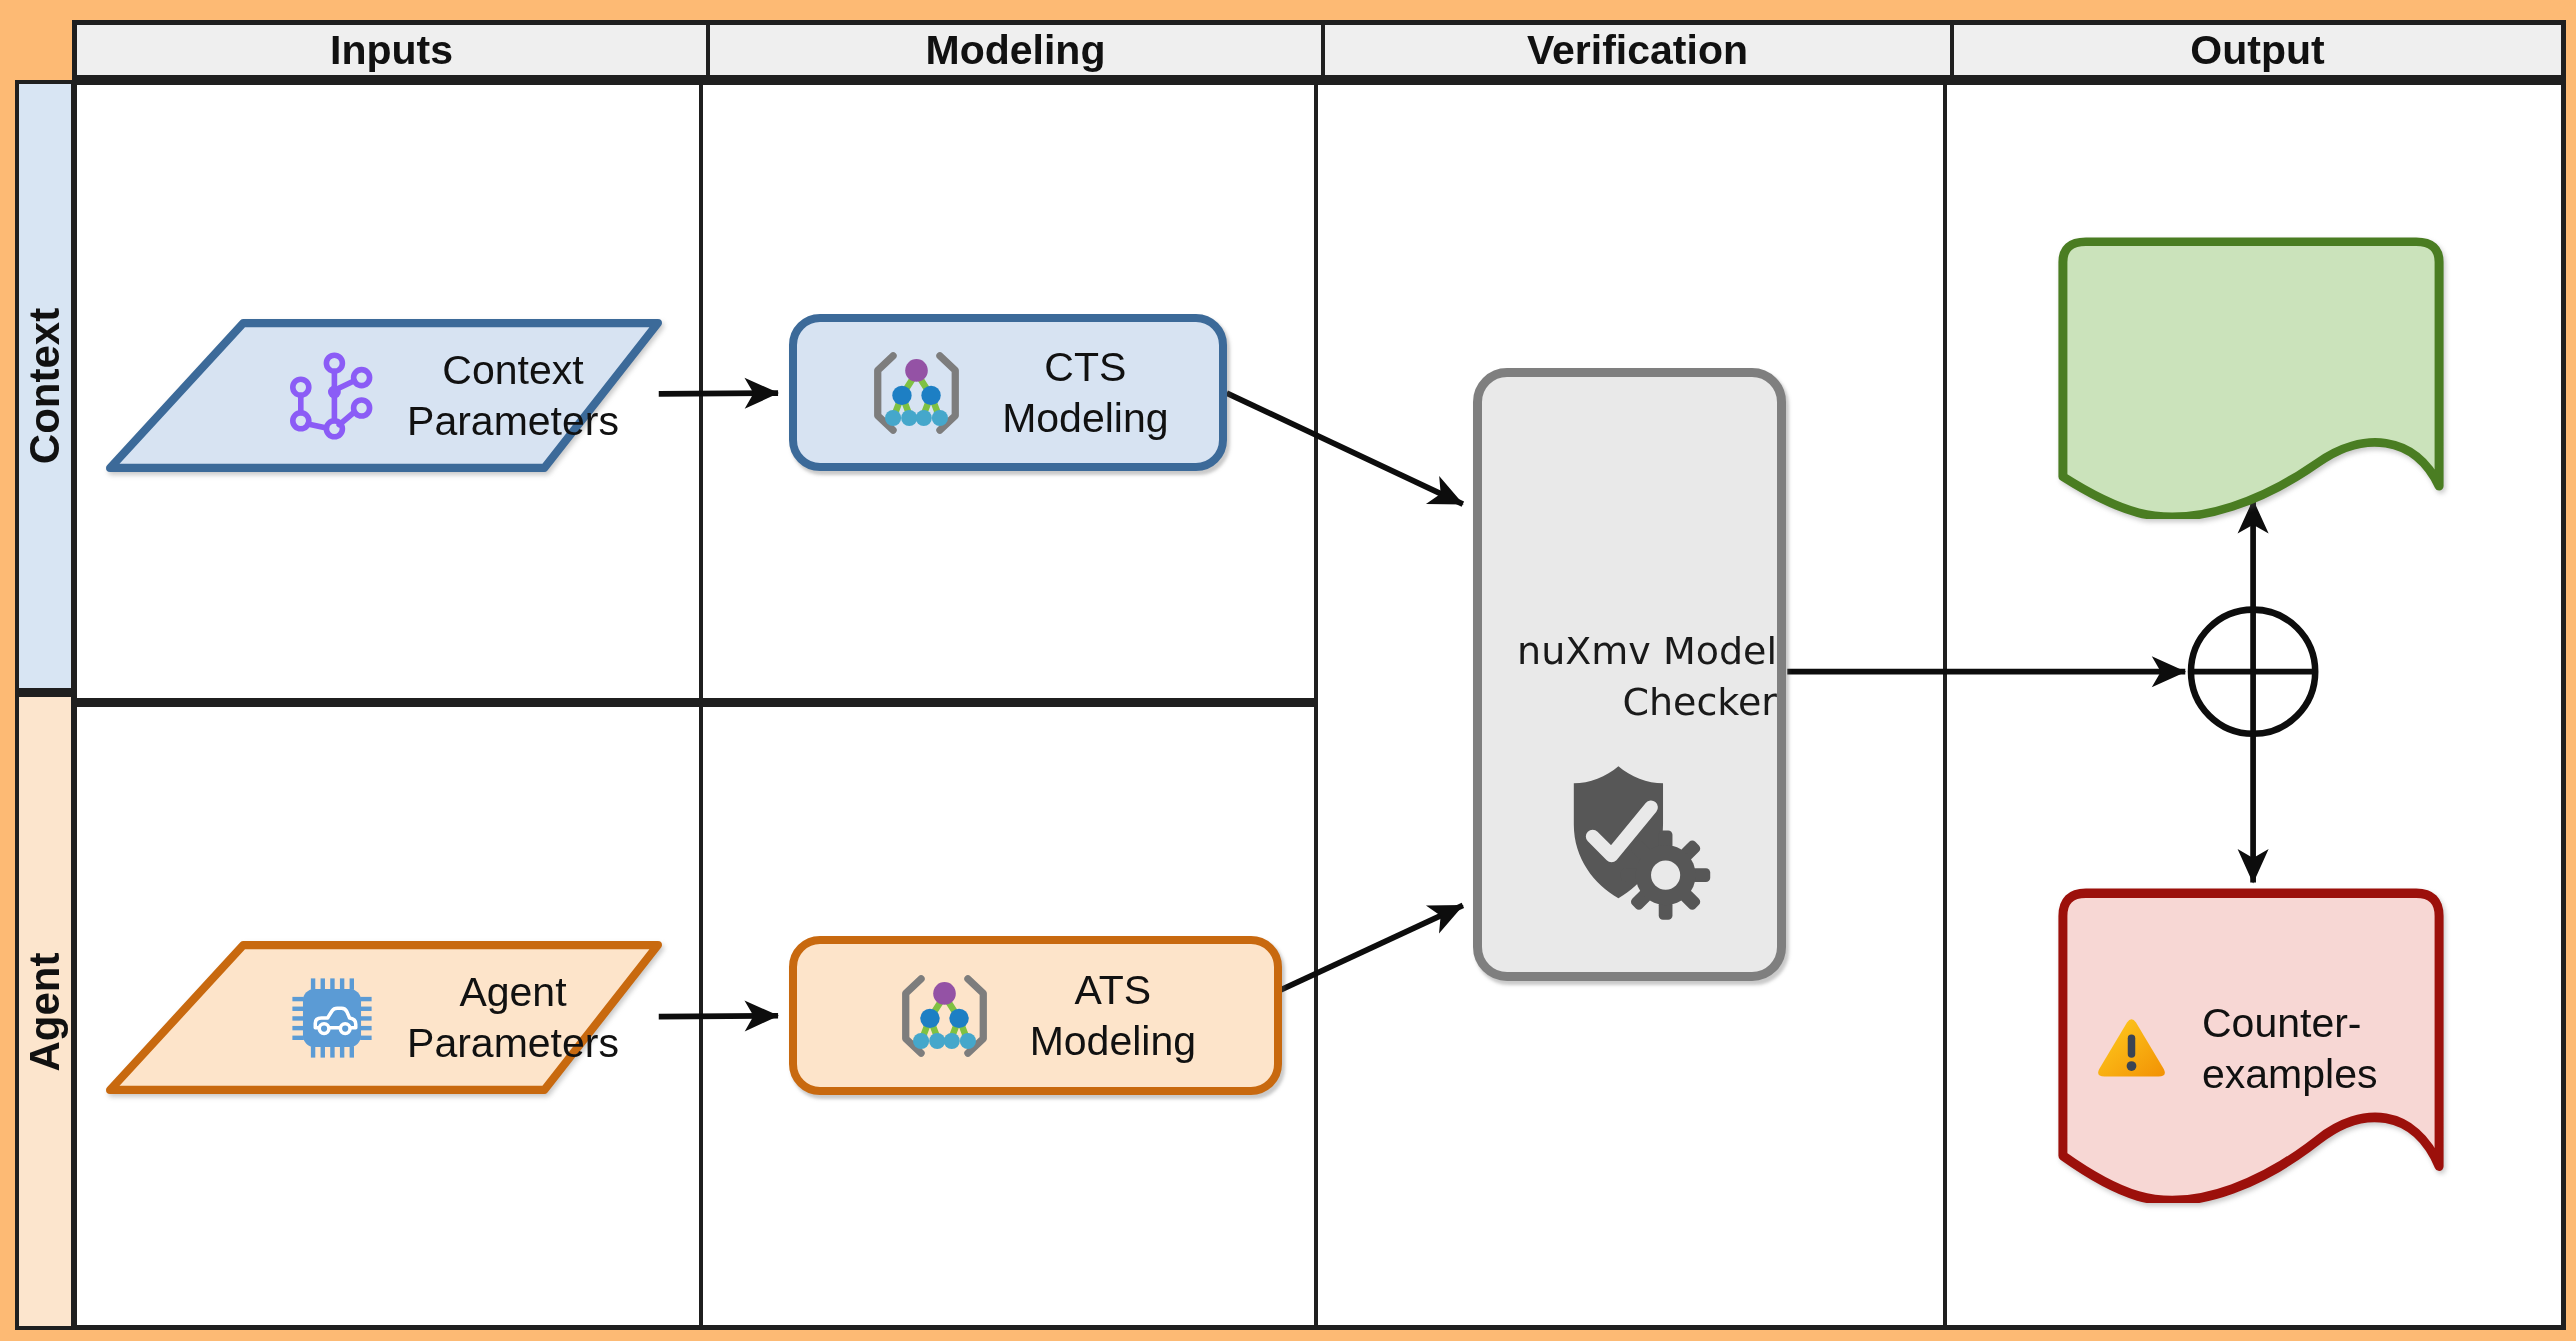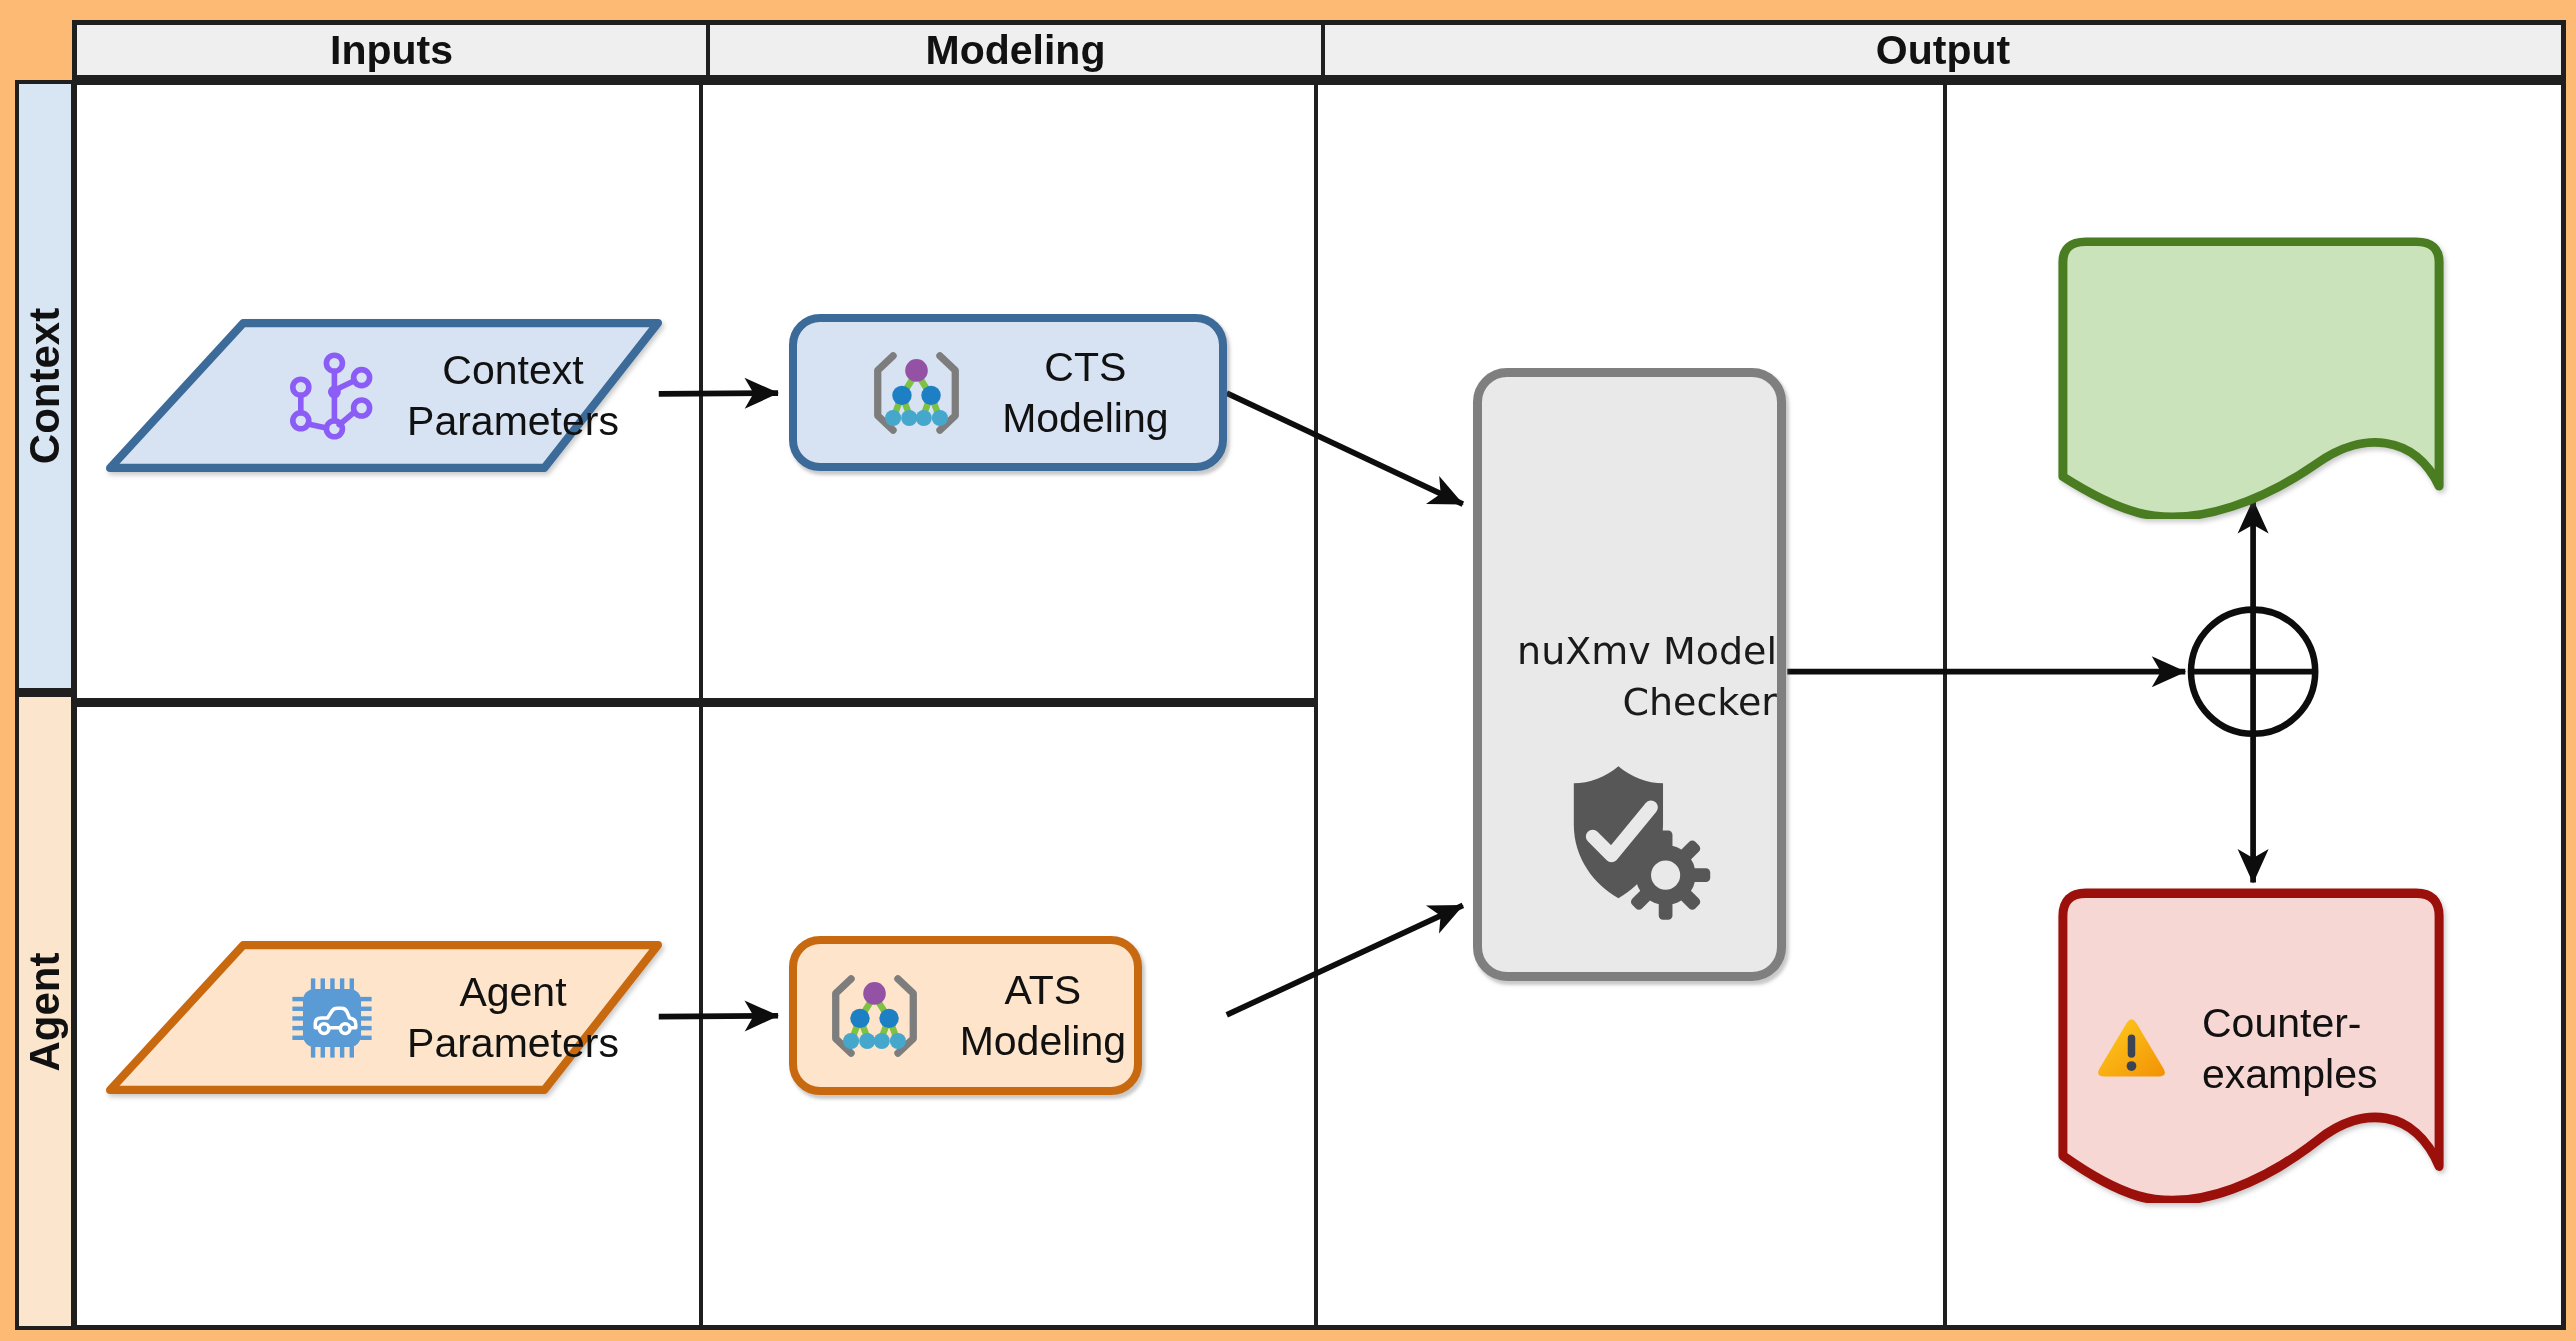--- a/index.html
+++ b/index.html
@@ -38,21 +38,21 @@
   .hline{position:absolute;left:0;top:613px;height:9px;width:1241px;background:#1f1f1f;}
   
   .node{position:absolute;box-sizing:border-box;}
   .shape-svg{position:absolute;left:0;top:0;width:100%;height:100%;filter:drop-shadow(2.5px 3.3px 2.5px rgba(100,100,100,.35));}
   .node-content{position:absolute;display:flex;align-items:center;}
   .node-text{font-size:41px;line-height:51px;text-align:center;}
   .node-text.left{text-align:left;}
   .node-text span{display:block;}
   .box{border-radius:31px;box-shadow:2.5px 3.3px 3.3px rgba(100,100,100,.35);}
   .cts{left:789px;top:314px;width:438px;height:157px;background:#d7e3f2;border:8.2px solid #3c6a99;}
-  .ats{left:789px;top:936px;width:353px;height:159px;background:#fde4ca;border:8.2px solid #c8690f;}
+  .ats{left:789px;top:936px;width:493px;height:159px;background:#fde4ca;border:8.2px solid #c8690f;}
   .nuxmv{left:1473px;top:368px;width:313px;height:613px;background:#e9e9e9;border:9px solid #7f7f7f;border-radius:34px;box-shadow:2.5px 3.3px 3.3px rgba(100,100,100,.35);}
   .nuxmv-text{
     position:absolute;left:0;right:0;top:249px;text-align:right;
     font-family:"DejaVu Sans",sans-serif;font-size:38px;line-height:51px;color:#1a1a1a;
   }
   .par{width:556px;height:153px;}
   .par-context{left:106px;top:319px;}
   .par-agent{left:106px;top:941px;}
   .par .node-content{left:168px;right:29px;top:0;bottom:0;justify-content:center;gap:31px;}
   .boxrow{left:29px;right:12.3px;top:0;bottom:0;justify-content:center;gap:33px;}
@@ -70,20 +70,23 @@
 <body>
 
 <div id="canvas">
 
   <div class="header-row">
     <div class="header-cell hc1">
         <span>Inputs</span>
       </div>
     <div class="header-cell hc2">
         <span>Modeling</span>
+      </div>
+    <div class="header-cell hc3">
+        <span>Verification</span>
       </div>
     <div class="header-cell hc4">
         <span>Output</span>
       </div>
   </div>
 
   <div class="lane-col">
     <div class="lane-cell lane-context">
       <div class="lane-label">Context</div>
     </div>

